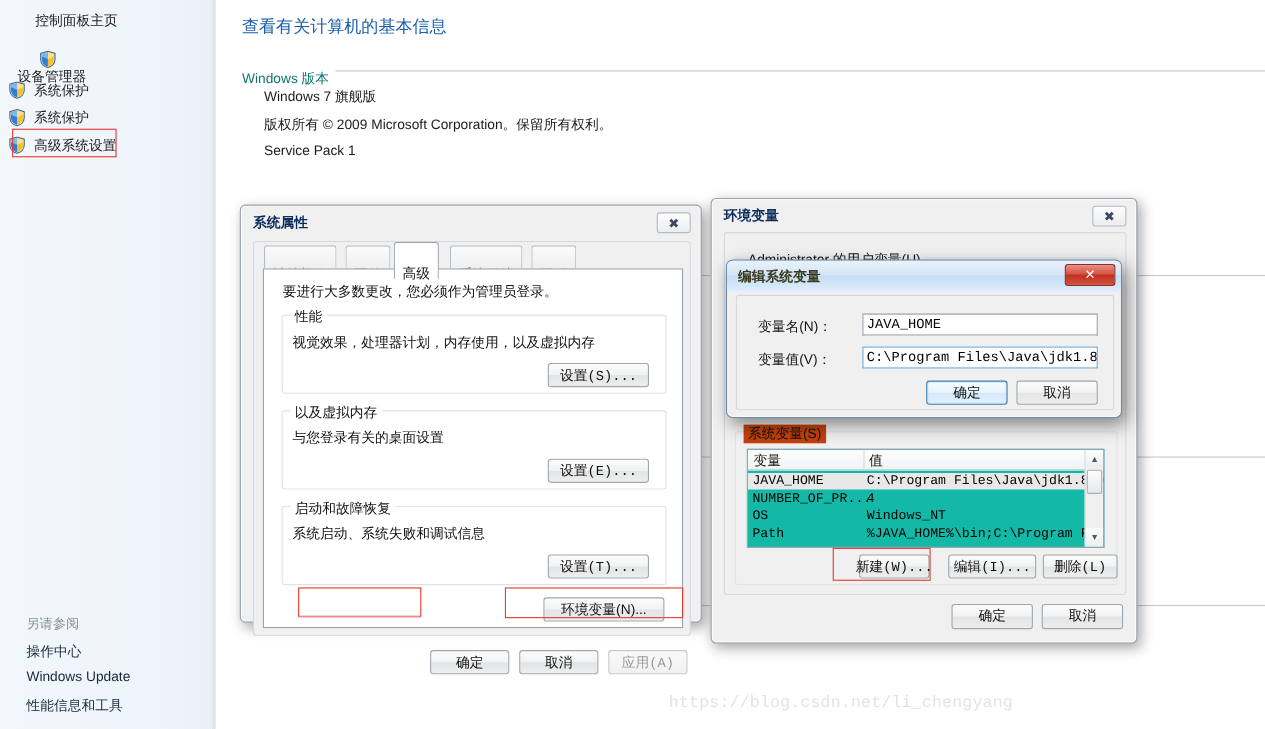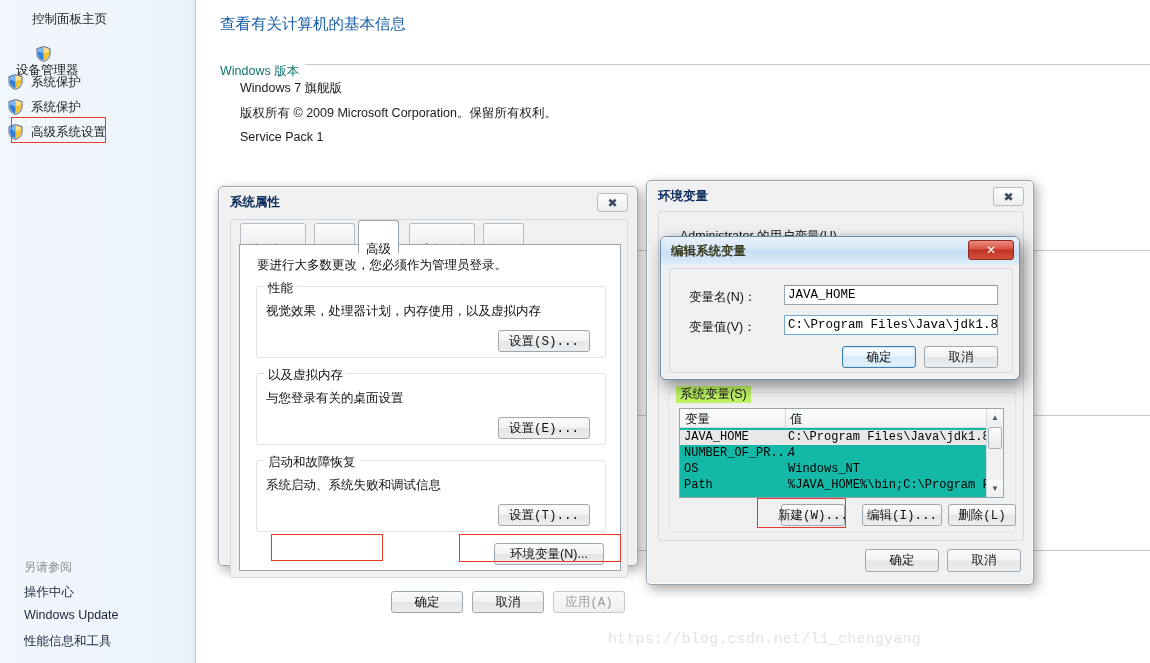--- a/index.html
+++ b/index.html
@@ -316,21 +316,21 @@
 <div class="dlg" style="left:646px;top:180px;width:388px;height:405px;">
   <div class="dlg-title">环境变量</div>
   <div class="dlg-close" style="right:9px;top:6px;">✖</div>
 
   <div class="dlg-body" style="left:11px;top:30px;width:366px;height:330px;">
 
     <div class="grp" style="left:9px;top:22px;width:348px;height:130px;"></div>
     <div class="grp-lbl" style="left:17px;top:16px;background:#f0f0f0;">Administrator 的用户变量(U)</div>
 
     <div class="grp" style="left:9px;top:180px;width:348px;height:140px;"></div>
-    <div class="grp-lbl" style="left:17px;top:174px;background:#bef264;">系统变量(S)</div>
+    <div class="grp-lbl" style="left:17px;top:174px;background:#c2410c;">系统变量(S)</div>
 
     <div class="lv" style="left:20px;top:196px;width:325px;height:90px;">
       <div class="lv-head">
         <div class="c" style="left:5px;">变量</div>
         <div class="divider" style="left:105px;"></div>
         <div class="c" style="left:110px;">值</div>
       </div>
       <div class="lv-row sel" style="top:21px;">
         <span class="k">JAVA_HOME</span>
         <span class="v">C:\Program Files\Java\jdk1.8.0_181</span>

